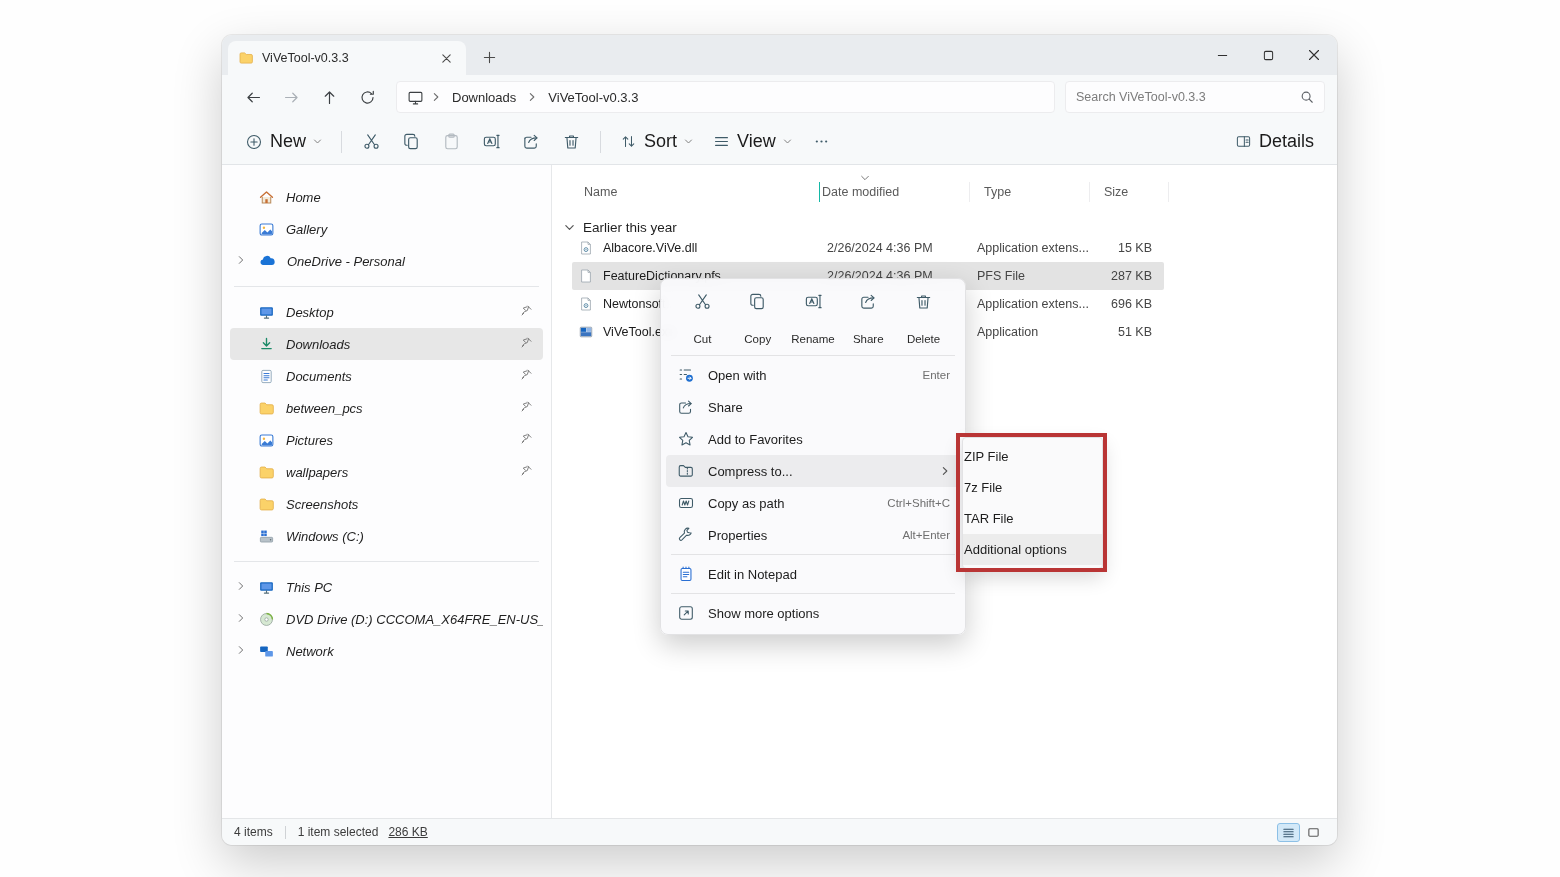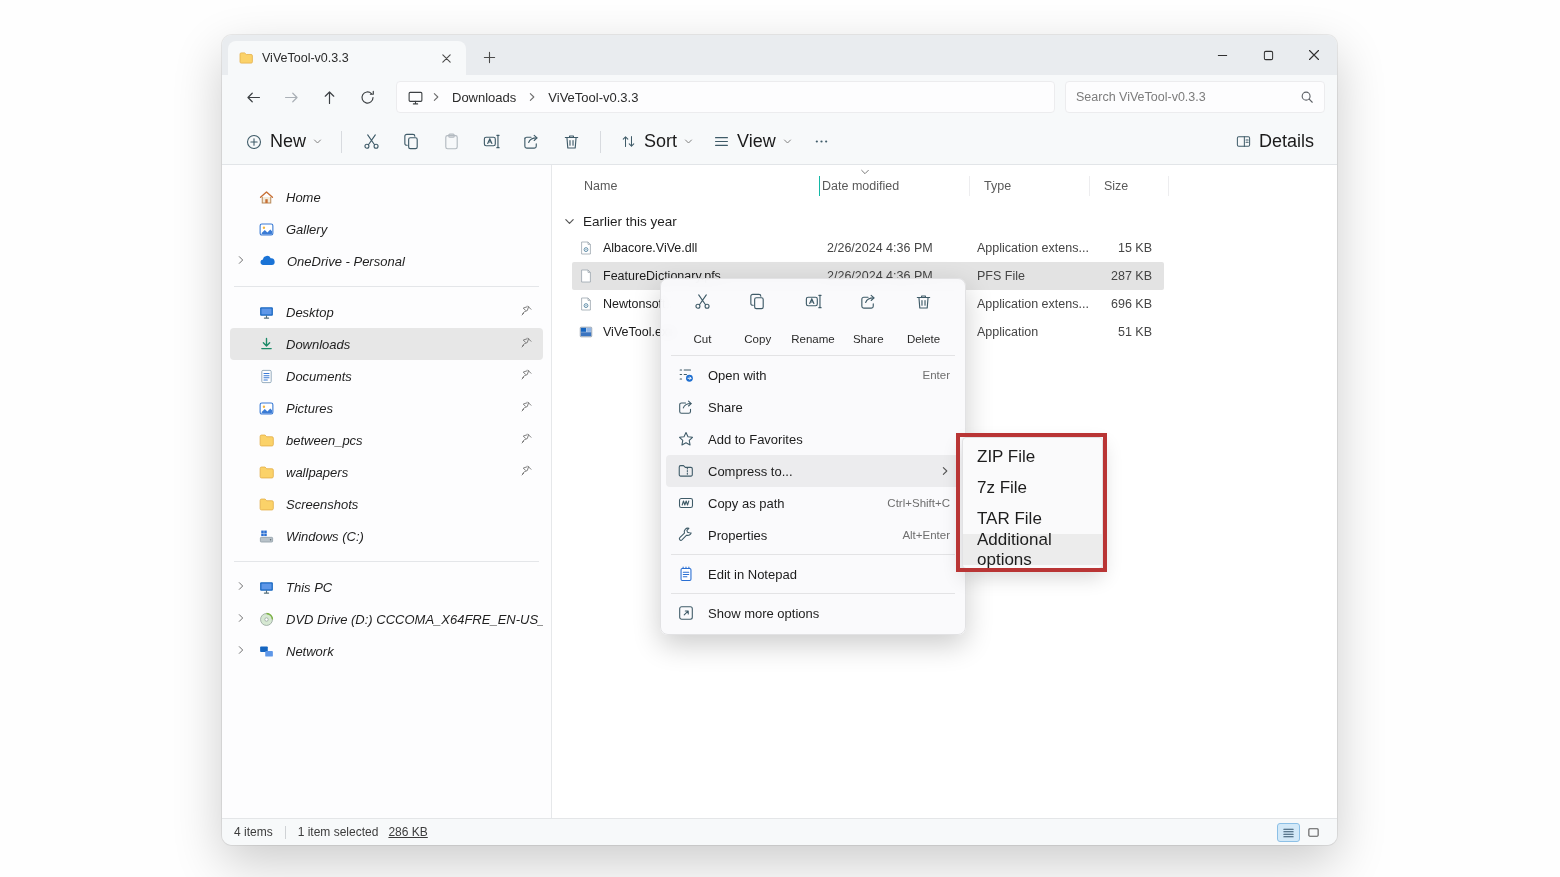--- a/index.html
+++ b/index.html
@@ -69,21 +69,21 @@
     height:32px; margin:0 8px; padding-left:28px; display:flex; align-items:center; gap:11px;
     font-size:13px; color:#1f1f1f; border-radius:4px; position:relative;font-style:italic;
   }
   .side-item.selected { background:#e7e7e7; }
   .side-item .expander { position:absolute; left:6px; top:10px; }
   .side-item .pin { position:absolute; right:10px; top:8px; }
   .side-sep { height:1px; background:#e4e6e9; margin:9px 12px; }
 
   
   .filearea { flex:1; position:relative; background:#fff; font-size:12.5px; }
-  .cols { display:flex; height:27px; align-items:center; margin-top:7px; color:#5a5a5a; position:relative; }
+  .cols { display:flex; height:27px; align-items:center; margin-top:13px; color:#5a5a5a; position:relative; }
   .h-name { width:267px; padding-left:32px; }
   .h-date { width:150px; padding-left:2px; border-left:1px solid #14b8a6; height:20px; display:flex; align-items:center; }
   .h-type { width:120px; padding-left:14px; border-left:1px solid #ededef; height:20px; display:flex; align-items:center; }
   .h-size { width:80px;  padding-left:14px; border-left:1px solid #ededef; border-right:1px solid #ededef; height:20px; display:flex; align-items:center; }
   .sort-ind { position:absolute; left:308px; top:-4px; }
   .group-row { display:flex; align-items:center; gap:8px; height:28px; margin:8px 0 2px 12px; font-size:13.5px; color:#1f1f1f; }
   .rows { position:absolute; top:69px; left:20px; width:592px; }
   .frow { display:flex; align-items:center; height:28px; border-radius:2px; }
   .frow.selected { background:#e3e3e3; }
   .c-name { width:247px; display:flex; align-items:center; gap:9px; padding-left:6px; white-space:nowrap; overflow:hidden; }
@@ -117,21 +117,21 @@
   .citem.hovered { background:#ececee; }
   .citem .shortcut { margin-left:auto; font-size:11.5px; color:#6f6f6f; }
   .citem .subchev { margin-left:auto; }
 
   
   .submenu {
     position:absolute; left:962px; top:437px; width:141px; z-index:60;
     background:#fafafb; border:1px solid #e2e2e4; border-radius:4px;
     box-shadow:0 8px 20px rgba(0,0,0,.16); padding:3px 0;
   }
-  .sitem { height:31px; display:flex; align-items:center; padding:0 14px; font-size:17px; color:#1d1d1d; }
+  .sitem { height:31px; display:flex; align-items:center; padding:0 1px; font-size:13px; color:#1d1d1d; }
   .sitem.hovered { background:#ececec; }
 
   
   .redbox { position:absolute; left:956px; top:433px; width:151px; height:139px; border:4px solid #b93535; z-index:70; pointer-events:none; }
 </style>
 </head>
 <body>
 
 <div class="window">
 
@@ -410,40 +410,40 @@
         <span class="pin icon">
           <svg width="13" height="13" viewBox="0 0 16 16" fill="none" stroke="#6f6f6f" stroke-width="1.1" stroke-linecap="round" stroke-linejoin="round">
               <path d="M9.5 2.5l4 4M10.5 3.5 9 8l-3.5 1.5L3 12M6.8 7.8 4 5l4.5-1.5M4.7 11.3 2.5 13.5"></path>
             </svg>
         </span>
       </div>
 
       <div class="side-item">
         <span class="icon">
           <svg width="17" height="17" viewBox="0 0 20 20">
+              <path d="M2.5 5.2a1.6 1.6 0 0 1 1.6-1.6h4.2l2 2h6.1A1.6 1.6 0 0 1 18 7.2v7.6a1.6 1.6 0 0 1-1.6 1.6H4.1a1.6 1.6 0 0 1-1.6-1.6z" fill="#fbd269" stroke="#e4b04a" stroke-width="1"></path>
+            </svg>
+        </span>
+        <span>between_pcs</span>
+        <span class="pin icon">
+          <svg width="13" height="13" viewBox="0 0 16 16" fill="none" stroke="#6f6f6f" stroke-width="1.1" stroke-linecap="round" stroke-linejoin="round">
+              <path d="M9.5 2.5l4 4M10.5 3.5 9 8l-3.5 1.5L3 12M6.8 7.8 4 5l4.5-1.5M4.7 11.3 2.5 13.5"></path>
+            </svg>
+        </span>
+      </div>
+
+      <div class="side-item">
+        <span class="icon">
+          <svg width="17" height="17" viewBox="0 0 20 20">
               <rect x="2.5" y="3.5" width="15" height="13" rx="2" fill="#fff" stroke="#3a7bd5" stroke-width="1.3"></rect>
               <circle cx="7" cy="8" r="1.4" fill="#f3b53f"></circle>
               <path d="M4 14.5l4-4 3 3 3.5-3.5 2 2v2.5a1.5 1.5 0 0 1-1.5 1.5h-9.5z" fill="#3a7bd5"></path>
             </svg>
         </span>
         <span>Pictures</span>
-        <span class="pin icon">
-          <svg width="13" height="13" viewBox="0 0 16 16" fill="none" stroke="#6f6f6f" stroke-width="1.1" stroke-linecap="round" stroke-linejoin="round">
-              <path d="M9.5 2.5l4 4M10.5 3.5 9 8l-3.5 1.5L3 12M6.8 7.8 4 5l4.5-1.5M4.7 11.3 2.5 13.5"></path>
-            </svg>
-        </span>
-      </div>
-
-      <div class="side-item">
-        <span class="icon">
-          <svg width="17" height="17" viewBox="0 0 20 20">
-              <path d="M2.5 5.2a1.6 1.6 0 0 1 1.6-1.6h4.2l2 2h6.1A1.6 1.6 0 0 1 18 7.2v7.6a1.6 1.6 0 0 1-1.6 1.6H4.1a1.6 1.6 0 0 1-1.6-1.6z" fill="#fbd269" stroke="#e4b04a" stroke-width="1"></path>
-            </svg>
-        </span>
-        <span>between_pcs</span>
         <span class="pin icon">
           <svg width="13" height="13" viewBox="0 0 16 16" fill="none" stroke="#6f6f6f" stroke-width="1.1" stroke-linecap="round" stroke-linejoin="round">
               <path d="M9.5 2.5l4 4M10.5 3.5 9 8l-3.5 1.5L3 12M6.8 7.8 4 5l4.5-1.5M4.7 11.3 2.5 13.5"></path>
             </svg>
         </span>
       </div>
 
       <div class="side-item">
         <span class="icon">
           <svg width="17" height="17" viewBox="0 0 20 20">

